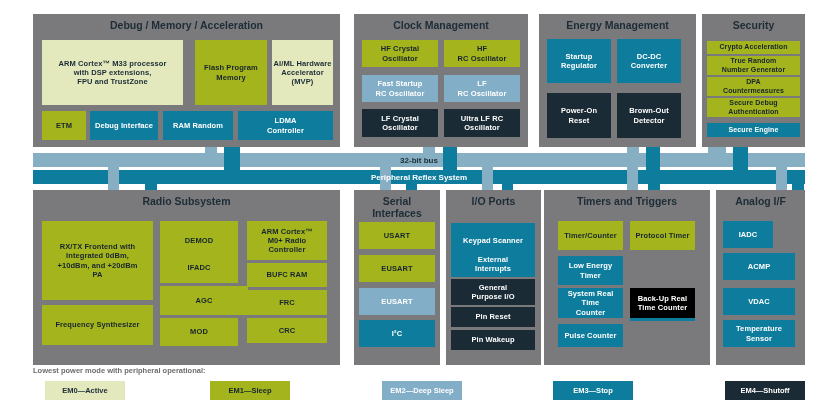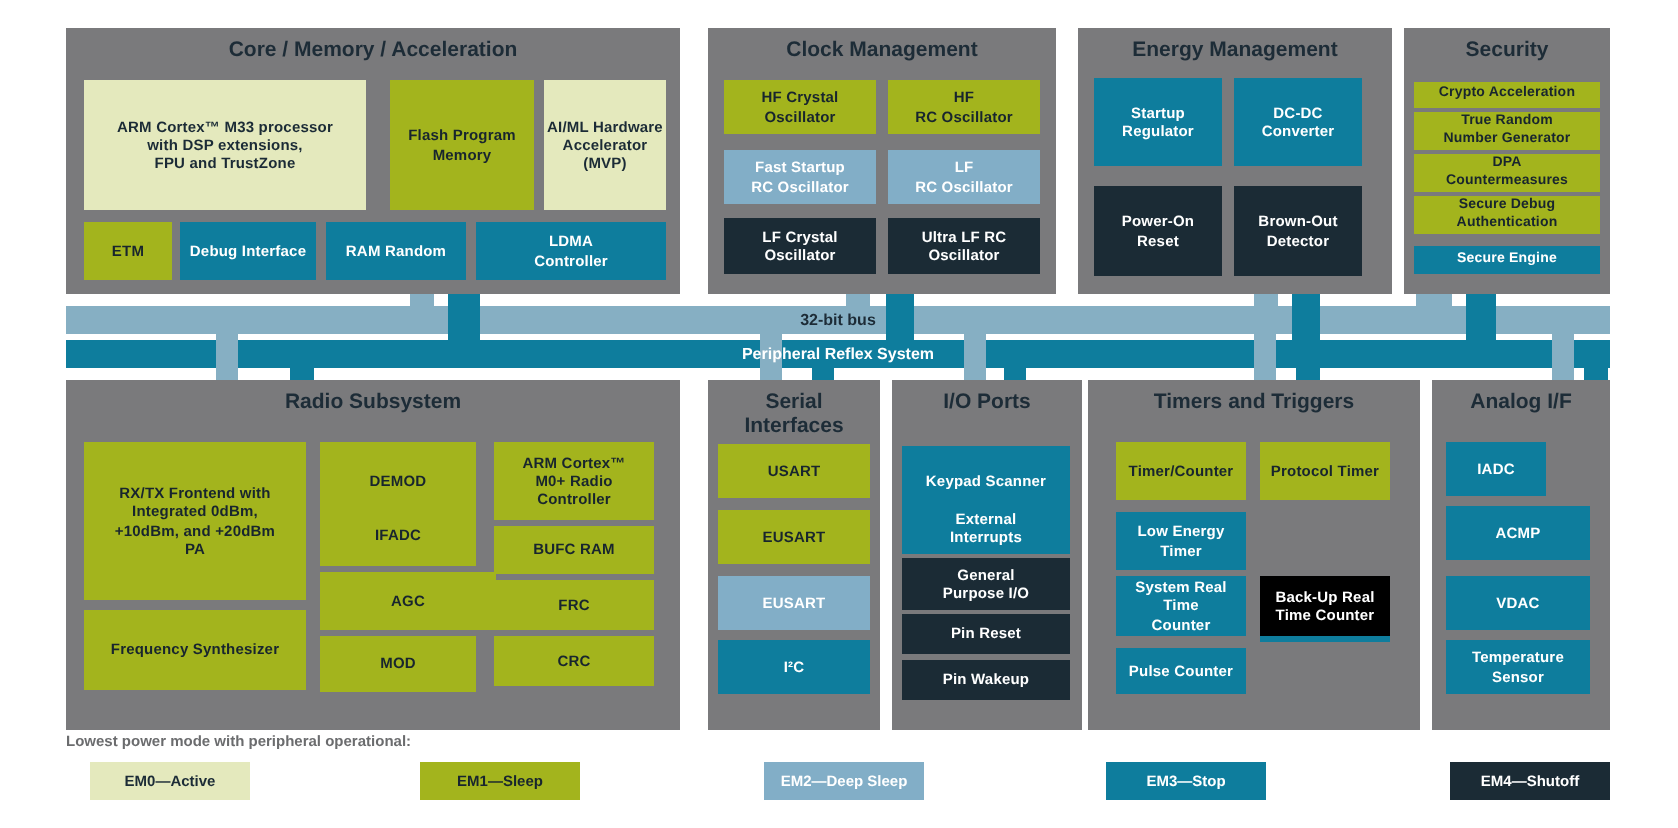--- a/index.html
+++ b/index.html
@@ -48,21 +48,21 @@
     position:absolute;top:381px;width:80px;height:19px;
     display:flex;align-items:center;justify-content:center;
     font-weight:bold;font-size:7.5px;
   }
 </style>
 </head>
 <body>
 
 <div id="diagram">
     <div class="panel panel-core-blk" style="left: 33px; top: 14px; width: 307px; height: 133px;">
-      <div class="panel-title">Core / Memory / Acceleration</div>
+      <div class="panel-title">Debug / Memory / Acceleration</div>
     </div>
     <div class="block em0 block-big" style="left: 42px; top: 40px; width: 141px; height: 65px;">ARM Cortex™ M33 processor
 with DSP extensions,
 FPU and TrustZone</div>
     <div class="block em1 block-big" style="left: 195px; top: 40px; width: 72px; height: 65px;">Flash Program
 Memory</div>
     <div class="block em0 block-big" style="left: 272px; top: 40px; width: 61px; height: 65px;">AI/ML Hardware
 Accelerator
 (MVP)</div>
     <div class="block em1" style="left: 42px; top: 111px; width: 44px; height: 29px;">ETM</div>

